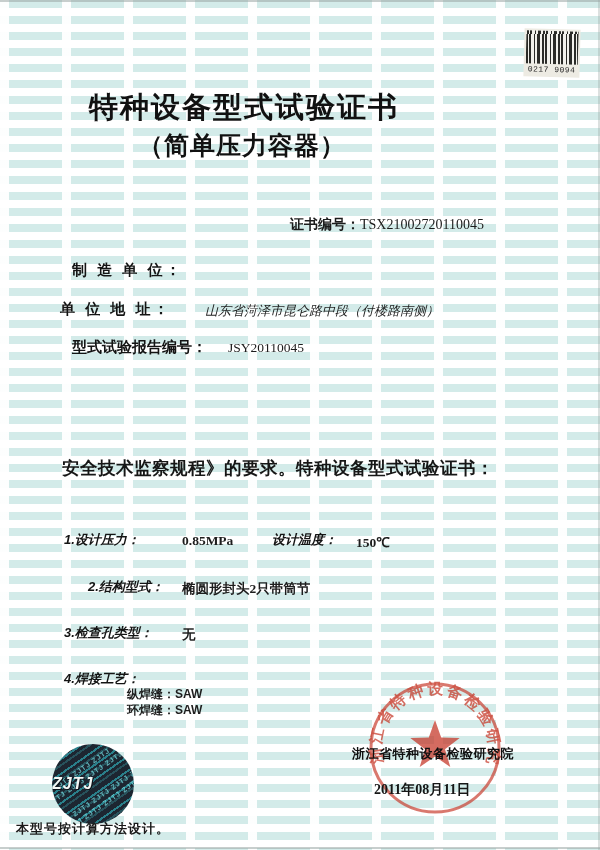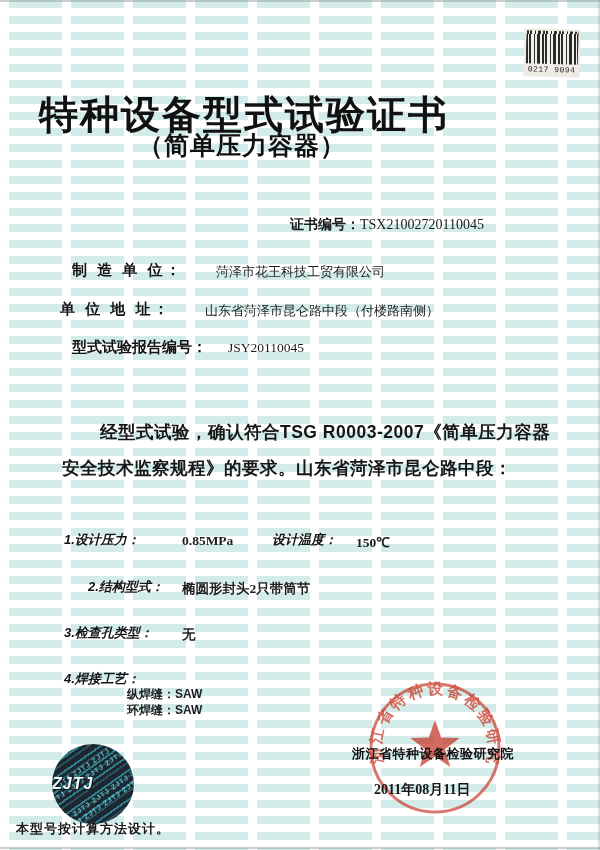--- a/index.html
+++ b/index.html
@@ -19,21 +19,21 @@
   .abs{position:absolute;}
 
   
   .barcode-wrap{left:524px;top:29px;width:56px;height:48px;background:#edebe3;
     transform:rotate(1.5deg);padding:2px 2px 0 2px;box-sizing:border-box;}
   .barcode-bars{width:52px;height:33px;
     background:repeating-linear-gradient(90deg,#2b2b28 0 2px,#f2f1ec 2px 3px,#2b2b28 3px 5px,#f2f1ec 5px 8px,#2b2b28 8px 9px,#f2f1ec 9px 11px,#2b2b28 11px 14px,#f2f1ec 14px 16px);}
   .barcode-digits{width:52px;text-align:center;font-family:"Liberation Mono",monospace;
     font-size:8px;letter-spacing:.5px;color:#2a2a2a;line-height:11px;}
 
-  .title1{left:0;top:88px;width:488px;text-align:center;font-size:39px;font-weight:bold;letter-spacing:2px;color:#111;}
+  .title1{left:0;top:88px;width:488px;text-align:center;font-size:29px;font-weight:bold;letter-spacing:2px;color:#111;}
   .title2{left:0;top:129px;width:484px;text-align:center;font-size:25px;font-weight:bold;letter-spacing:1px;color:#111;}
 
   .certno{left:290px;top:216px;font-size:14px;}
   .certno .lab{font-weight:bold;margin-top:8px;}
   .certno .val{font-family:"Liberation Serif",serif;}
 
   .flabel{font-size:15px;font-weight:bold;color:#141414;}
   .fvalue{font-family:"Liberation Serif",serif;font-size:13px;color:#1d1d1d;}
   .spread{letter-spacing:3px;}
 
@@ -72,30 +72,28 @@
   </div>
 
   <div class="abs title1">特种设备型式试验证书</div>
   <div class="abs title2">（简单压力容器）</div>
 
   <div class="abs certno">
     <span class="lab">证书编号：</span><span class="val">TSX21002720110045</span>
   </div>
 
   <div class="abs flabel spread" style="left:72px;top:261px;">制 造 单 位：</div>
-  <div class="abs fvalue" style="left:216px;top:263px;">菏泽市花王科技工贸有限公司</div>
 
   <div class="abs flabel spread" style="left:60px;top:300px;">单 位 地 址：</div>
-  <div class="abs fvalue" style="left:205px;top:302px;">山东省菏泽市昆仑路中段（付楼路南侧）</div>
+  <div class="abs fvalue" style="left:205px;top:302px;font-style:italic;">山东省菏泽市昆仑路中段（付楼路南侧）</div>
 
   <div class="abs flabel" style="left:72px;top:338px;">型式试验报告编号：</div>
   <div class="abs fvalue" style="left:228px;top:340px;font-size:13.5px;">JSY20110045</div>
 
-  <div class="abs body-line" style="left:100px;top:420px;">经型式试验，确认符合TSG R0003-2007《简单压力容器</div>
-  <div class="abs body-line" style="left:62px;top:456px;">安全技术监察规程》的要求。山东省菏泽市昆仑路中段：</div>
+  <div class="abs body-line" style="left:62px;top:456px;">安全技术监察规程》的要求。特种设备型式试验证书：</div>
 
   <div class="abs ilabel" style="left:64px;top:531px;">1.设计压力：</div>
   <div class="abs ivalue" style="left:182px;top:533px;">0.85MPa</div>
   <div class="abs ilabel" style="left:272px;top:531px;">设计温度：</div>
   <div class="abs ivalue" style="left:356px;top:533px;">150℃</div>
 
   <div class="abs ilabel" style="left:64px;top:578px;margin-left:24px;">2.结构型式：</div>
   <div class="abs ivalue" style="left:182px;top:580px;">椭圆形封头2只带筒节</div>
 
   <div class="abs ilabel" style="left:64px;top:624px;">3.检查孔类型：</div>

